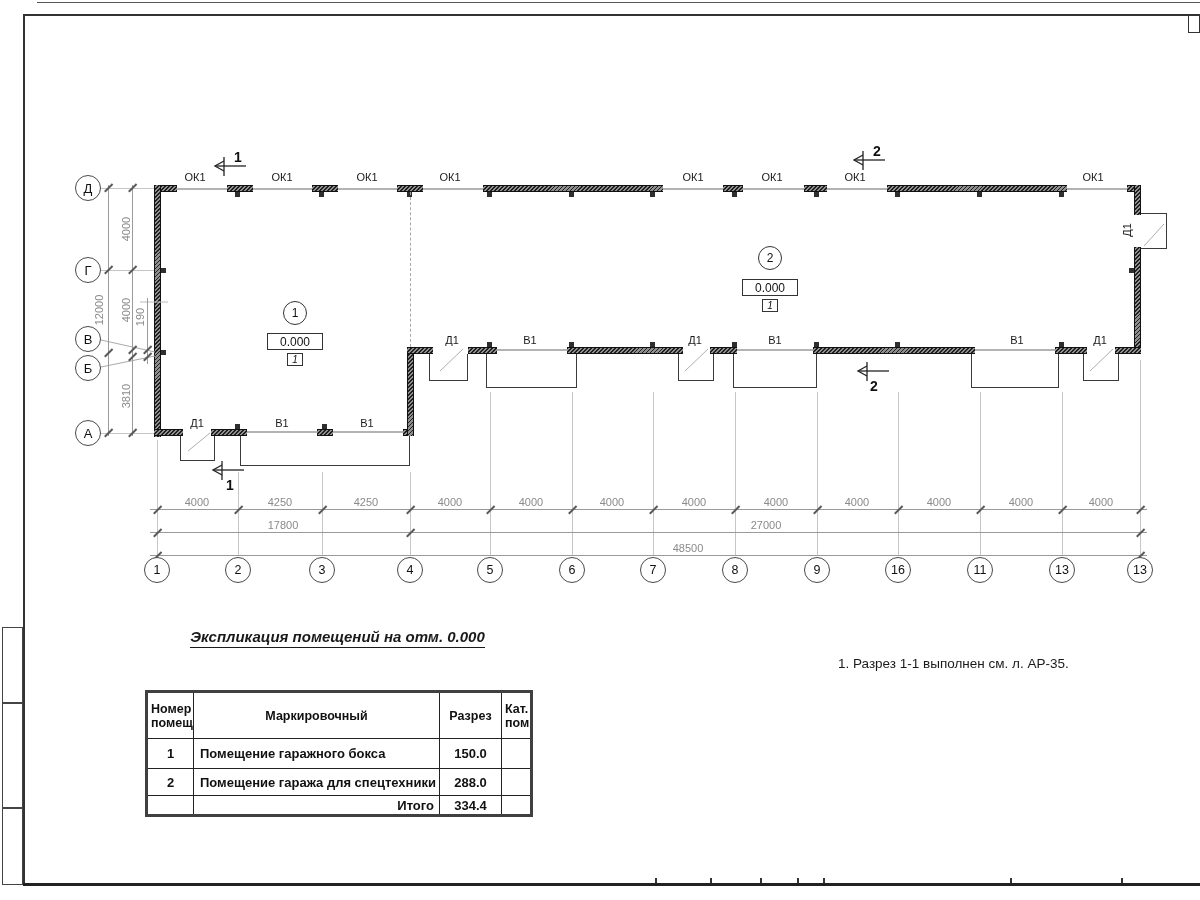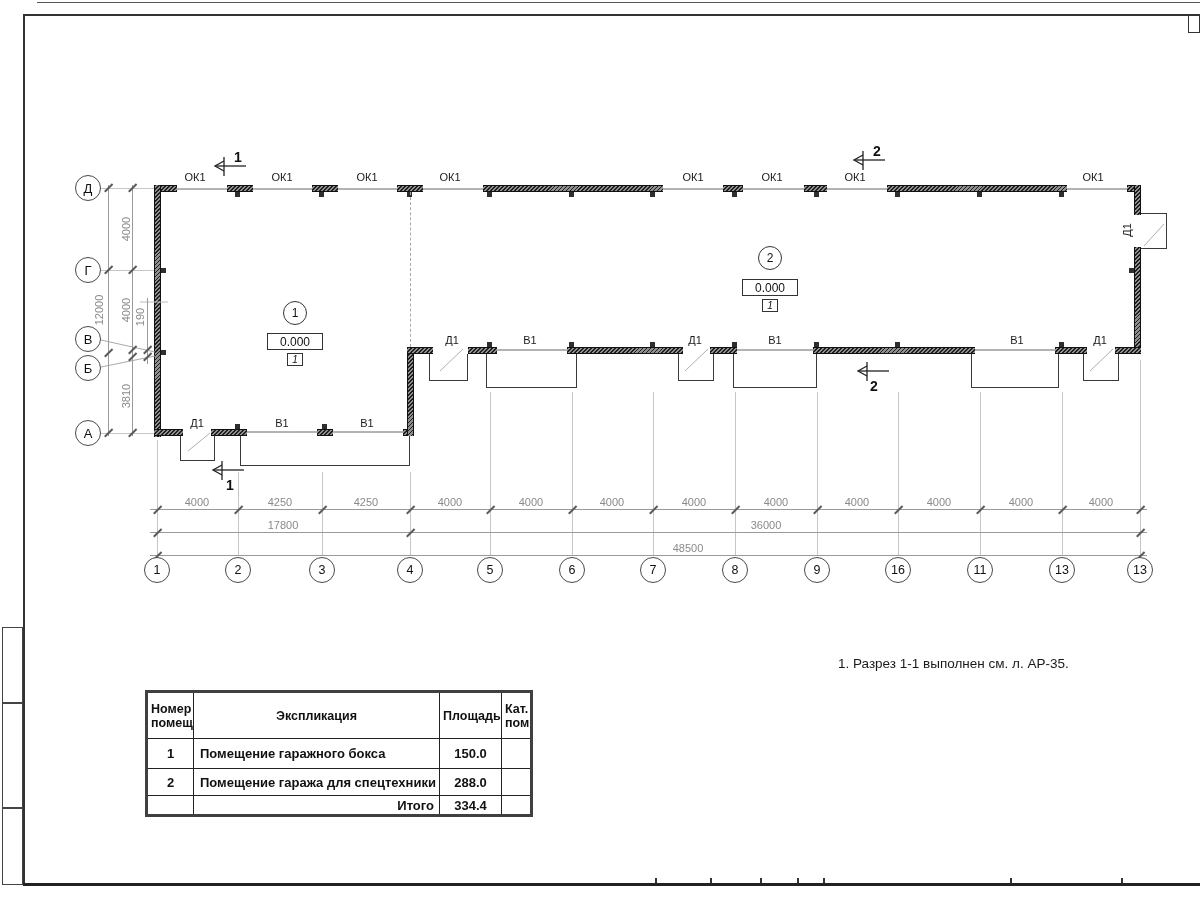--- a/index.html
+++ b/index.html
@@ -238,21 +238,21 @@
   <div class="dimt" style="left:430px;top:496px;width:40px;">4000</div>
   <div class="dimt" style="left:511px;top:496px;width:40px;">4000</div>
   <div class="dimt" style="left:592px;top:496px;width:40px;">4000</div>
   <div class="dimt" style="left:674px;top:496px;width:40px;">4000</div>
   <div class="dimt" style="left:756px;top:496px;width:40px;">4000</div>
   <div class="dimt" style="left:837px;top:496px;width:40px;">4000</div>
   <div class="dimt" style="left:919px;top:496px;width:40px;">4000</div>
   <div class="dimt" style="left:1001px;top:496px;width:40px;">4000</div>
   <div class="dimt" style="left:1081px;top:496px;width:40px;">4000</div>
   <div class="dimt" style="left:253px;top:519px;width:60px;">17800</div>
-  <div class="dimt" style="left:736px;top:519px;width:60px;">36000</div>
+  <div class="dimt" style="left:736px;top:519px;width:60px;">27000</div>
   <div class="dimt" style="left:658px;top:542px;width:60px;">48500</div>
   <div class="bub" style="left:144px;top:557px;">1</div>
   <div class="bub" style="left:225px;top:557px;">2</div>
   <div class="bub" style="left:309px;top:557px;">3</div>
   <div class="bub" style="left:397px;top:557px;">4</div>
   <div class="bub" style="left:477px;top:557px;">5</div>
   <div class="bub" style="left:559px;top:557px;">6</div>
   <div class="bub" style="left:640px;top:557px;">7</div>
   <div class="bub" style="left:722px;top:557px;">8</div>
   <div class="bub" style="left:804px;top:557px;">9</div>
@@ -282,33 +282,36 @@
   <div class="vlab" style="left:106px;top:223px;width:40px;">4000</div>
   <div class="vlab" style="left:106px;top:304px;width:40px;">4000</div>
   <div class="vlab" style="left:125px;top:311px;width:30px;">190</div>
   <div class="vlab" style="left:106px;top:390px;width:40px;">3810</div>
   <div class="bub" style="left:75px;top:175px;font-size:13px;">Д</div>
   <div class="bub" style="left:75px;top:257px;font-size:13px;">Г</div>
   <div class="bub" style="left:75px;top:326px;font-size:13px;">В</div>
   <div class="bub" style="left:75px;top:355px;font-size:13px;">Б</div>
   <div class="bub" style="left:75px;top:420px;font-size:13px;">А</div>
 
+  <div class="abs ttl" style="left:145px;top:628px;width:385px;font-size:15px;">
+    <span>Экспликация помещений на отм. 0.000</span>
+  </div>
   <div class="abs" style="left:145px;top:690px;">
     <table class="expl">
       <colgroup>
           <col style="width:47px">
           <col style="width:246px">
           <col style="width:62px">
           <col style="width:30px">
         </colgroup>
       <tbody>
           <tr style="height:47px;">
         <td style="font-size:12.5px;">Номер помещ.</td>
-        <td style="font-size:12.5px;">Экспликация</td>
-        <td style="font-size:12.5px;">Площадь</td>
+        <td style="font-size:12.5px;">Маркировочный</td>
+        <td style="font-size:12.5px;">Разрез</td>
         <td style="font-size:12.5px;">Кат. пом.</td>
       </tr>
       <tr style="height:30px;">
         <td>1</td>
         <td style="text-align:left;padding-left:6px;">Помещение гаражного бокса</td>
         <td>150.0</td>
         <td></td>
       </tr>
       <tr style="height:27px;">
         <td>2</td>

